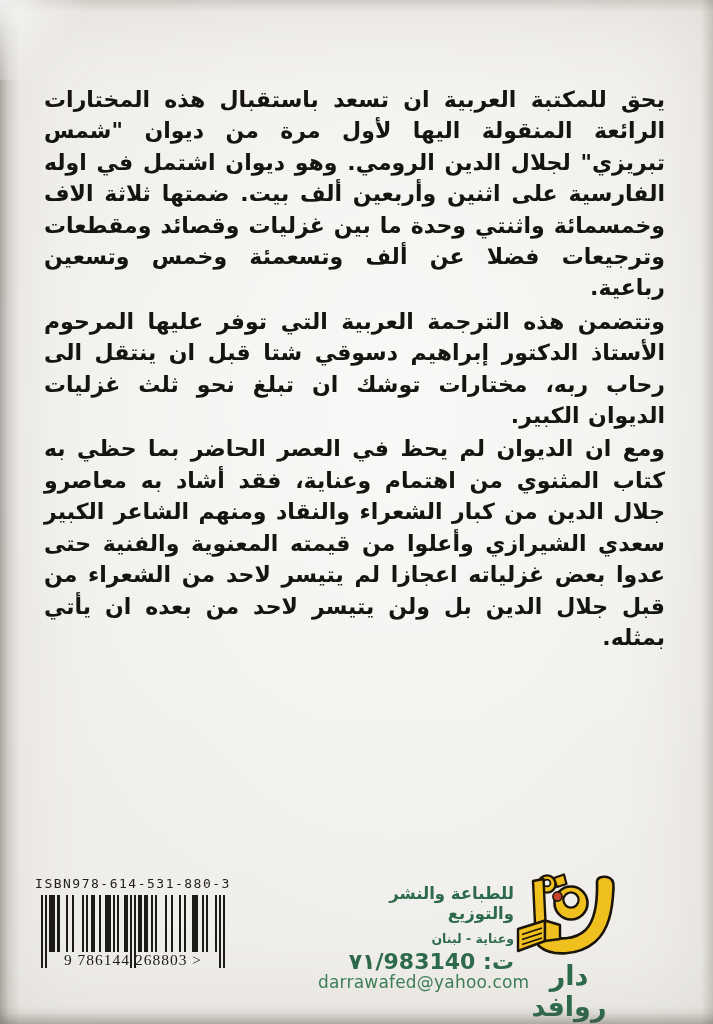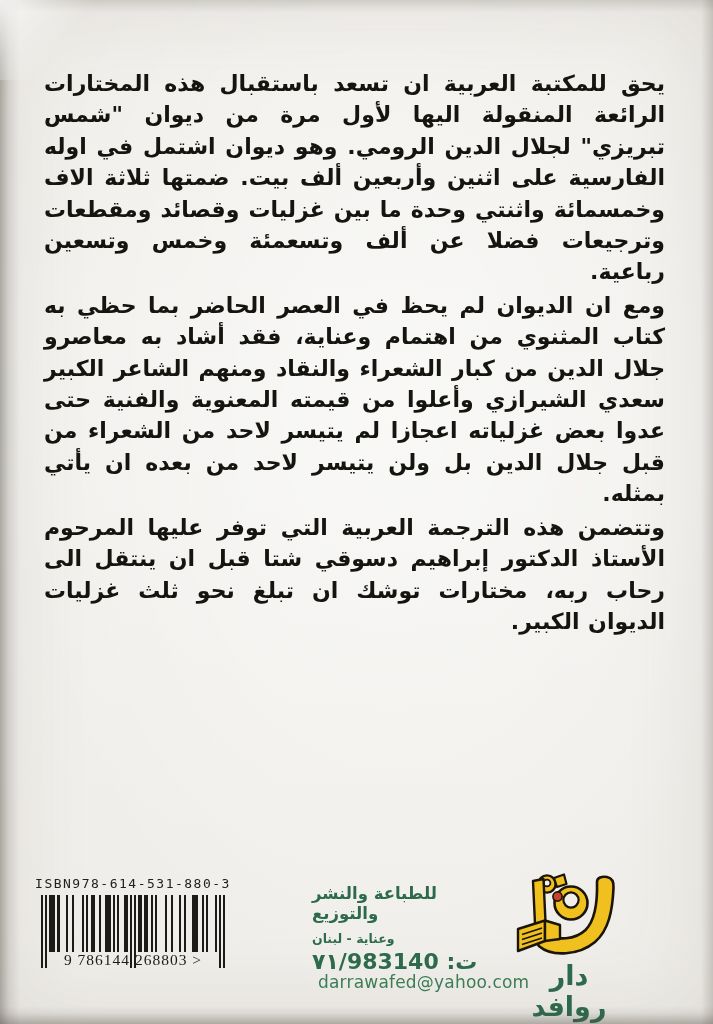--- a/index.html
+++ b/index.html
@@ -21,21 +21,21 @@
     background:linear-gradient(270deg,rgba(110,103,92,.26),rgba(110,103,92,0));}
   .edge-top{position:absolute;left:0;right:0;top:0;height:12px;
     background:linear-gradient(180deg,rgba(120,113,102,.22),rgba(120,113,102,0));}
   .edge-bottom{position:absolute;left:0;right:0;bottom:0;height:18px;
     background:linear-gradient(0deg,rgba(84,78,69,.38),rgba(84,78,69,.08) 60%,rgba(84,78,69,0));}
   .crease-topleft{position:absolute;left:0;top:0;width:150px;height:80px;
     background:linear-gradient(128deg,rgba(255,255,255,.85) 0%,rgba(255,255,255,.35) 22%,rgba(0,0,0,0) 45%);}
 
   
   .blurb{
-    position:absolute;top:68px;right:48px;left:44px;
+    position:absolute;top:84px;right:48px;left:44px;
     direction:rtl;
     text-align:justify;
     color:#15140f;
     font-weight:bold;
     font-size:22px;
     line-height:31.4px;
     word-spacing:1px;
   }
   .blurb p{margin:0 0 2px 0;}
 
@@ -51,21 +51,21 @@
   .bc-m.on{background:#1d1b17;}
   .bc-m.guard{height:73px;}
   .bc-digits{
     position:absolute;left:0;right:0;top:56px;
     font-family:Liberation Serif, serif;
     font-size:15.5px;color:#1d1b17;letter-spacing:1px;white-space:nowrap;
   }
 
   
   .pub-green{color:#2d6a4b;}
-  .pub-lines{position:absolute;left:312px;top:884px;width:188px;text-align:left;direction:rtl;}
+  .pub-lines{position:absolute;left:326px;top:884px;width:188px;text-align:right;direction:rtl;}
   .pub-tagline{font-size:16.5px;font-weight:bold;line-height:1.2;}
   .pub-location{font-size:12.5px;font-weight:bold;margin-top:7px;}
   .pub-phone{font-size:22px;font-weight:bold;margin-top:3px;}
   .pub-email{position:absolute;left:318px;top:972px;width:200px;text-align:center;
     font-size:17px;color:#3c7d54;letter-spacing:.2px;}
   .pub-logo{position:absolute;left:514px;top:870px;width:104px;height:94px;}
   .pub-name{position:absolute;left:508px;top:960px;width:122px;text-align:center;
     direction:rtl;font-size:27px;font-weight:bold;letter-spacing:1px;}
 </style>
 </head>
@@ -73,22 +73,22 @@
 
 <div class="cover">
 
   <div class="edge-left"></div>
   <div class="edge-right"></div>
   <div class="edge-top"></div>
   <div class="crease-topleft"></div>
 
   <div class="blurb">
     <p>يحق للمكتبة العربية ان تسعد باستقبال هذه المختارات الرائعة المنقولة اليها لأول مرة من ديوان "شمس تبريزي" لجلال الدين الرومي. وهو ديوان اشتمل في اوله الفارسية على اثنين وأربعين ألف بيت. ضمتها ثلاثة الاف وخمسمائة واثنتي وحدة ما بين غزليات وقصائد ومقطعات وترجيعات فضلا عن ألف وتسعمئة وخمس وتسعين رباعية.</p>
+    <p>وتتضمن هذه الترجمة العربية التي توفر عليها المرحوم الأستاذ الدكتور إبراهيم دسوقي شتا قبل ان ينتقل الى رحاب ربه، مختارات توشك ان تبلغ نحو ثلث غزليات الديوان الكبير.</p>
     <p>ومع ان الديوان لم يحظ في العصر الحاضر بما حظي به كتاب المثنوي من اهتمام وعناية، فقد أشاد به معاصرو جلال الدين من كبار الشعراء والنقاد ومنهم الشاعر الكبير سعدي الشيرازي وأعلوا من قيمته المعنوية والفنية حتى عدوا بعض غزلياته اعجازا لم يتيسر لاحد من الشعراء من قبل جلال الدين بل ولن يتيسر لاحد من بعده ان يأتي بمثله.</p>
-    <p>وتتضمن هذه الترجمة العربية التي توفر عليها المرحوم الأستاذ الدكتور إبراهيم دسوقي شتا قبل ان ينتقل الى رحاب ربه، مختارات توشك ان تبلغ نحو ثلث غزليات الديوان الكبير.</p>
   </div>
 
   <div class="isbn-block">
     <div class="isbn-label">ISBN978-614-531-880-3</div>
     <div class="bc-wrap">
       <div class="bc-bars">
           <div class="bc-m on guard"></div>
           <div class="bc-m guard"></div>
           <div class="bc-m on guard"></div>
           <div class="bc-m"></div>

